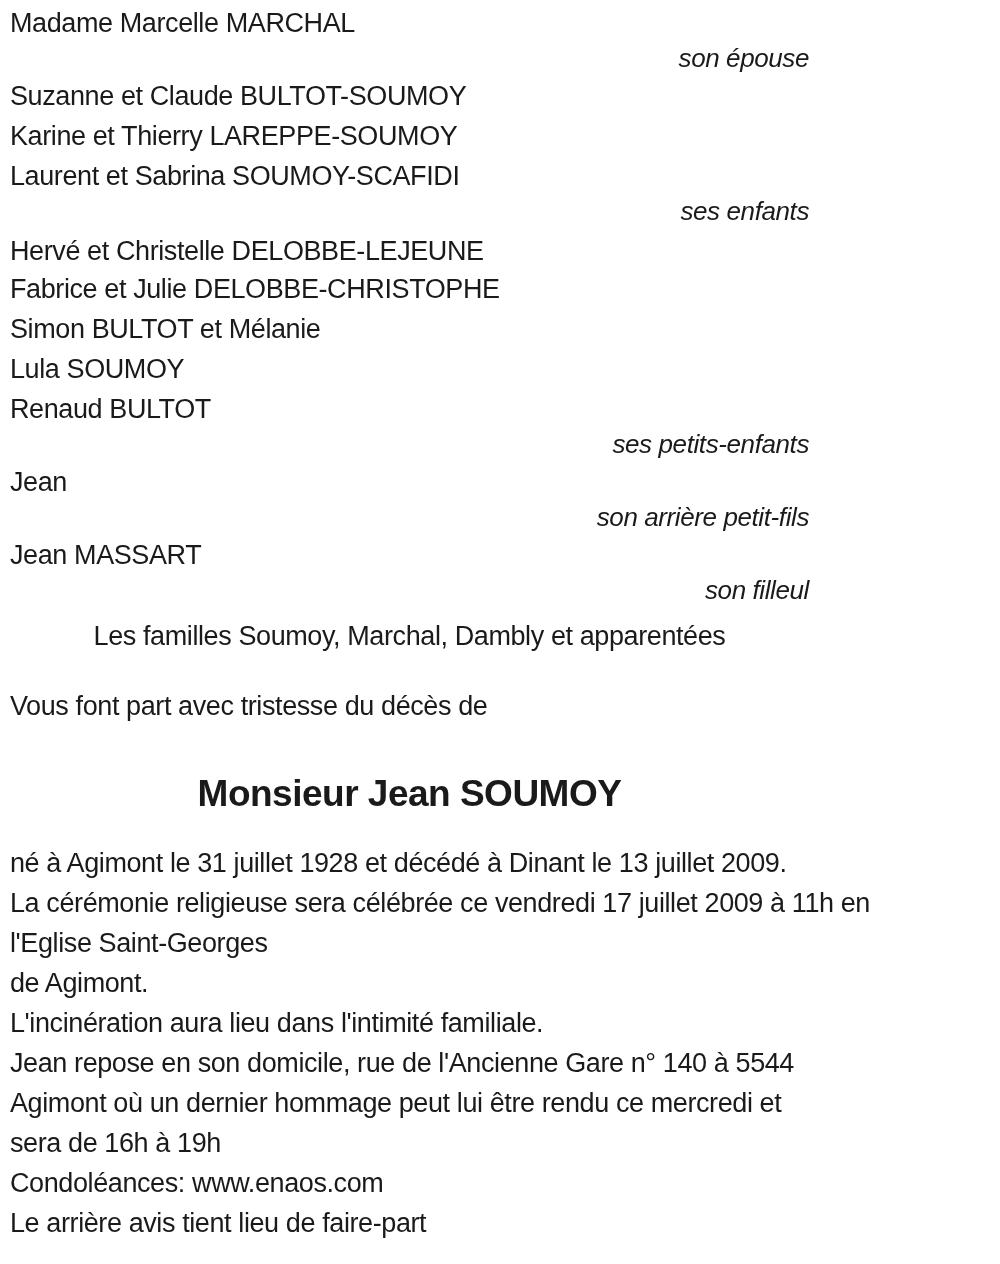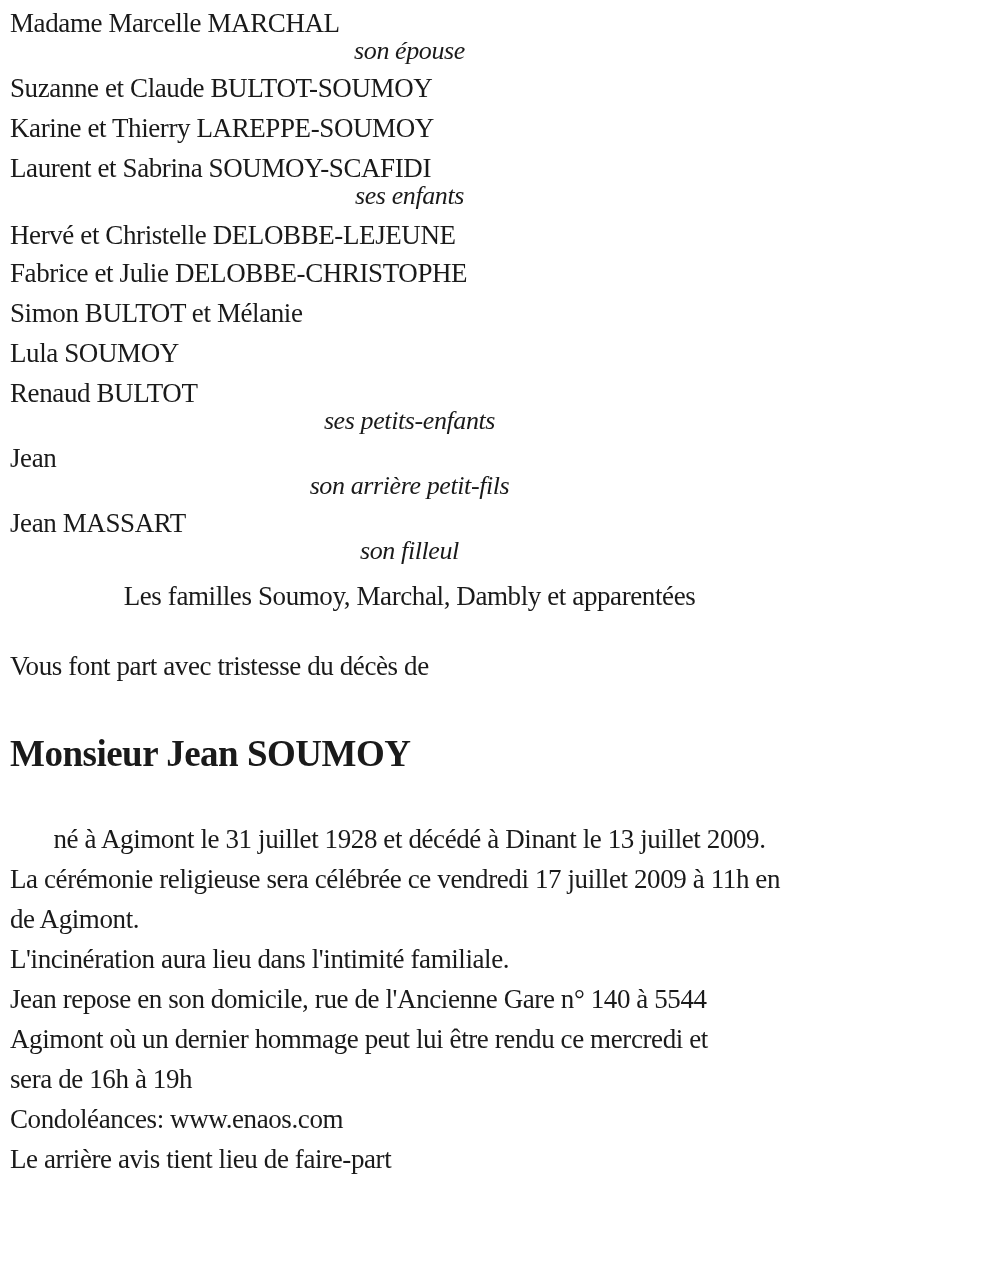--- a/index.html
+++ b/index.html
@@ -11,50 +11,50 @@
     width: 1000px;
     height: 1264px;
     overflow: hidden;
     font-family: "Liberation Sans", "DejaVu Sans", sans-serif;
     color: #1a1a1a;
   }
   .notice {
     padding: 10px 12px 0 10px;
     box-sizing: border-box;
     width: 821px;
-    font-family: Liberation Serif, serif;
   }
   .line {
     height: 27px;
     line-height: 27px;
     font-size: 27px;
     letter-spacing: -0.4px;
     white-space: nowrap;
     margin-top: 13px;
   }
   .line:first-child { margin-top: 0; }
   .relation {
-    text-align: center;
+    text-align: right;
     font-style: italic;
     font-size: 26px;
-    margin-top: 0;
+    margin-top: 8px;
   }
   .after-label { margin-top: 11px; }
   .families-line { margin-top: 19px; text-align: center; }
   .announcement-line { margin-top: 43px; }
   .deceased-heading {
     height: 40px;
     line-height: 40px;
     font-size: 37px;
     font-weight: bold;
     letter-spacing: -0.5px;
     white-space: nowrap;
     margin-top: 54px;
+    text-align: center;
   }
-  .first-detail { margin-top: 52px; text-align: center; }
+  .first-detail { margin-top: 36px; }
 </style>
 </head>
 <body>
 
 <div class="notice">
 
   <div class="line">Madame Marcelle MARCHAL</div>
   <div class="line relation">son épouse</div>
 
   <div class="line after-label">Suzanne et Claude BULTOT-SOUMOY</div>
@@ -76,20 +76,21 @@
   <div class="line relation">son filleul</div>
 
   <div class="line families-line">Les familles Soumoy, Marchal, Dambly et apparentées</div>
 
   <div class="line announcement-line">Vous font part avec tristesse du décès de</div>
 
   <div class="deceased-heading">Monsieur Jean SOUMOY</div>
 
   <div class="line first-detail">né à Agimont le 31 juillet 1928 et décédé à Dinant le 13 juillet 2009.</div>
   <div class="line">La cérémonie religieuse sera célébrée ce vendredi 17 juillet 2009 à 11h en</div>
+  <div class="line">l'Eglise Saint-Georges</div>
   <div class="line">de Agimont.</div>
   <div class="line">L'incinération aura lieu dans l'intimité familiale.</div>
   <div class="line">Jean repose en son domicile, rue de l'Ancienne Gare n° 140 à 5544</div>
   <div class="line">Agimont où un dernier hommage peut lui être rendu ce mercredi et</div>
   <div class="line">sera de 16h à 19h</div>
   <div class="line">Condoléances: www.enaos.com</div>
   <div class="line">Le arrière avis tient lieu de faire-part</div>
 
 </div>
 

